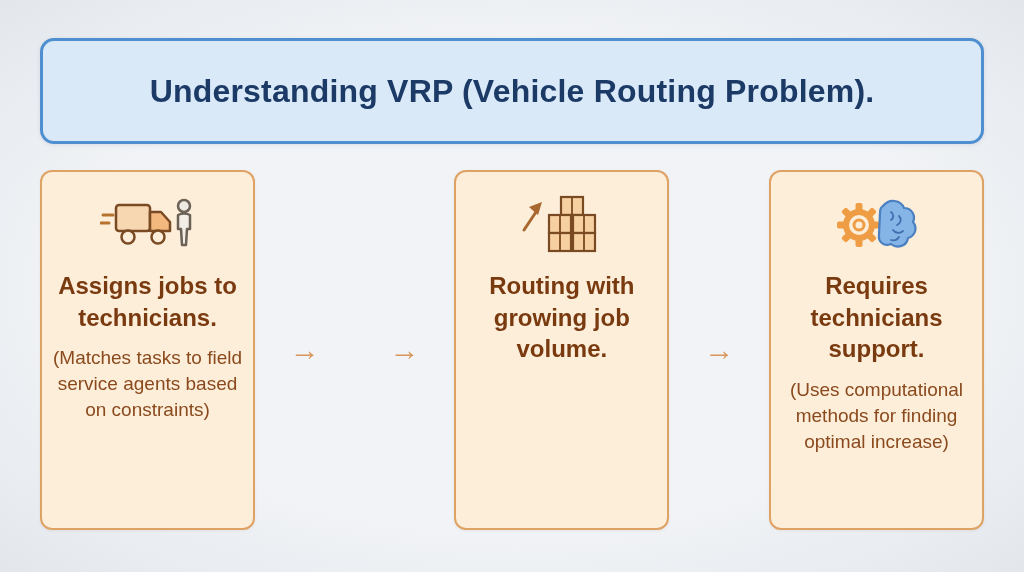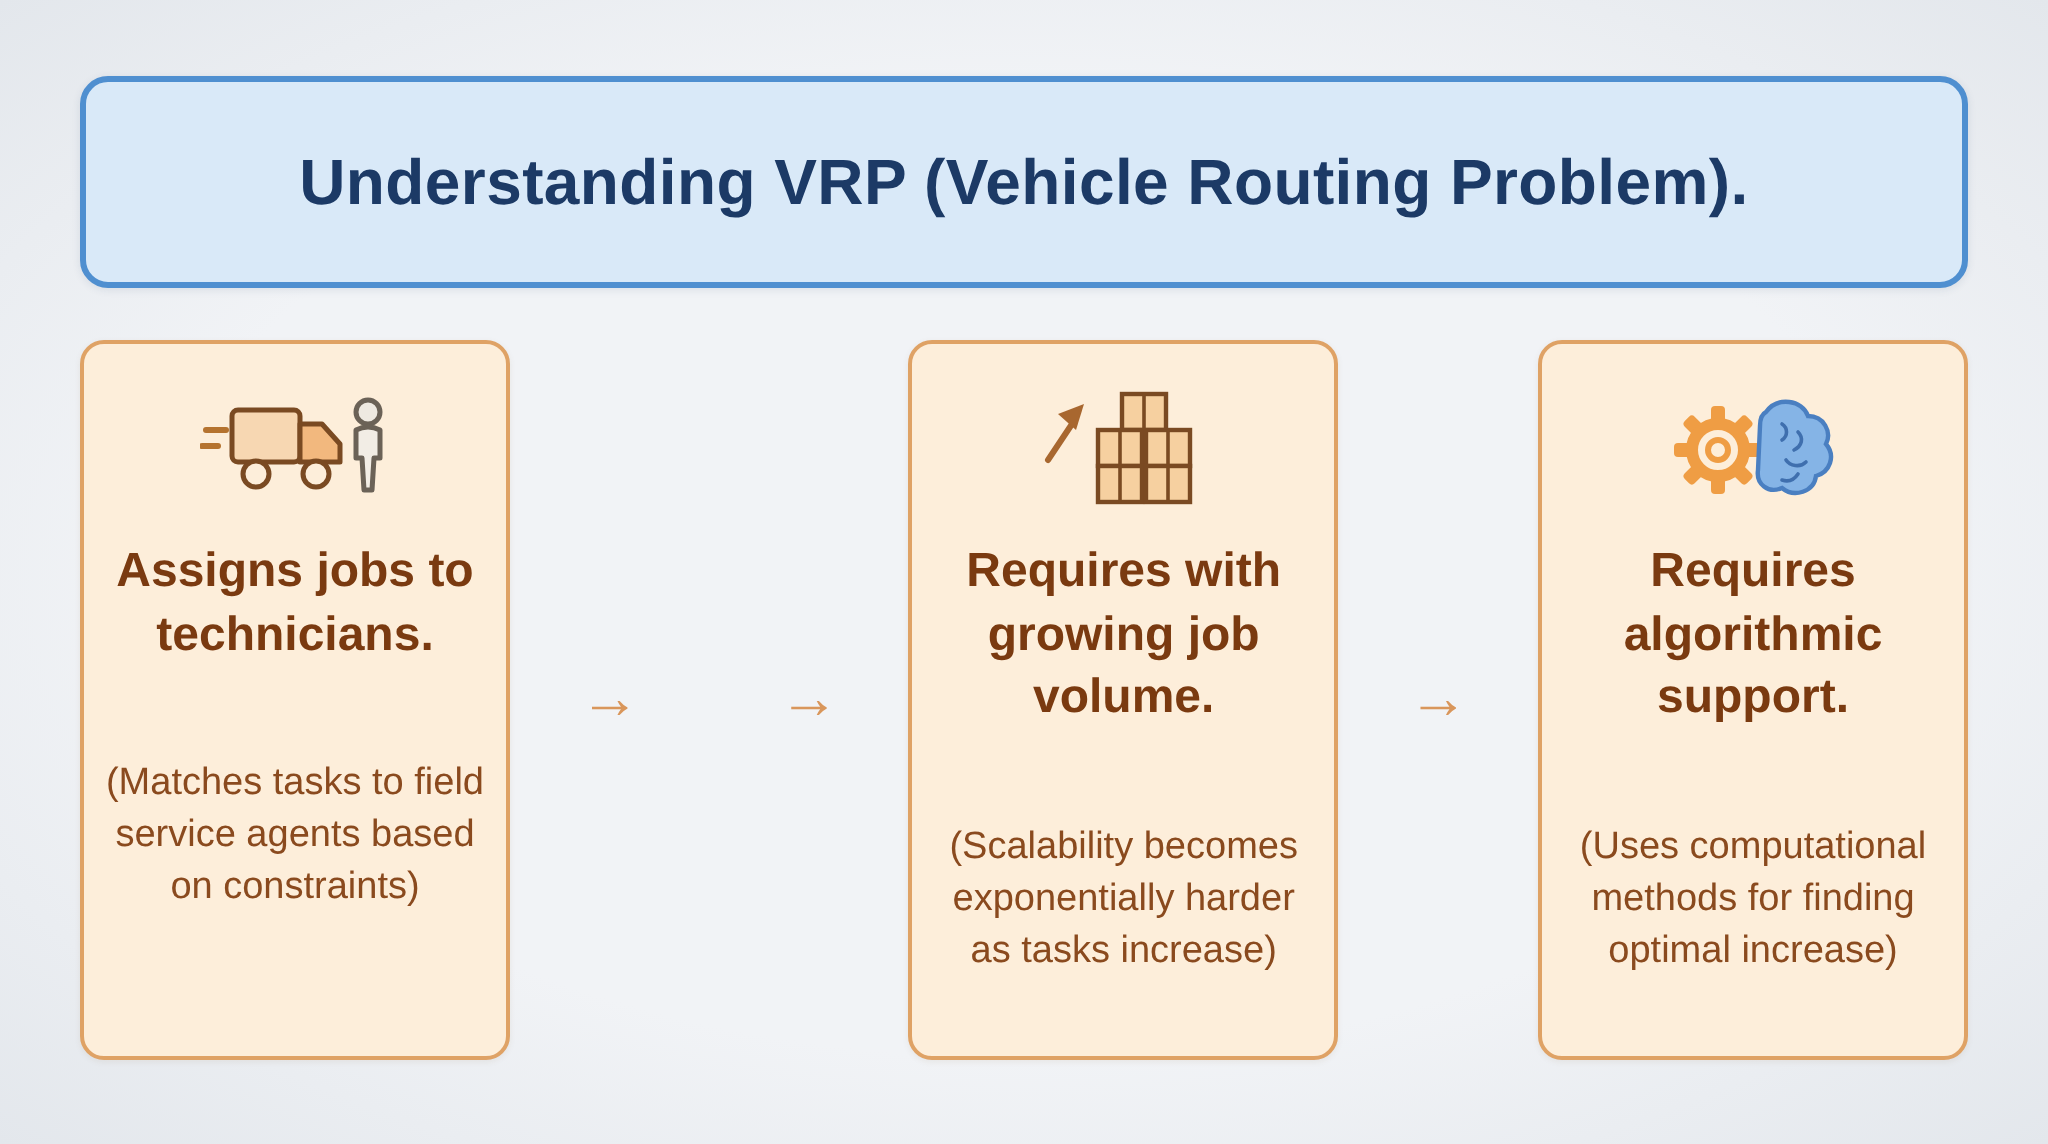--- a/index.html
+++ b/index.html
@@ -57,21 +57,20 @@
     color: #7a3a10;
     line-height: 1.32;
     margin-bottom: 12px;
     max-width: 195px;
   }
   .card-desc {
     font-size: 19px;
     color: #8a4a1e;
     line-height: 1.36;
     max-width: 195px;
-    margin-top: 34px;
   }
 </style>
 </head>
 <body>
 
 <div class="page">
 
   <header class="title-box">
     <h1>Understanding VRP (Vehicle Routing Problem).</h1>
   </header>
@@ -114,22 +113,21 @@
           </g>
           <g stroke="#7a4a22" stroke-width="1.8">
             <line x1="54" y1="3" x2="54" y2="21"></line>
             <line x1="42" y1="21" x2="42" y2="39"></line>
             <line x1="66" y1="21" x2="66" y2="39"></line>
             <line x1="42" y1="39" x2="42" y2="57"></line>
             <line x1="66" y1="39" x2="66" y2="57"></line>
           </g>
         </svg>
       </div>
-      <h2 class="card-heading">Requires with growing job volume.</h2>
-      <p class="card-desc">(Scalability becomes exponentially harder as tasks increase)</p>
+      <h2 class="card-heading">Routing with growing job volume.</h2>
     </section>
 
     <span class="arrow">→</span>
 
     <section class="card">
       <div class="icon-wrap">
         <svg width="92" height="62" viewBox="0 0 92 62">
           <g fill="#ef9d44">
             <g transform="rotate(0 28 31)">
                 <rect x="24.5" y="9" width="7" height="9" rx="2"></rect>
@@ -155,18 +153,18 @@
             <g transform="rotate(315 28 31)">
                 <rect x="24.5" y="9" width="7" height="9" rx="2"></rect>
               </g>
           </g>
           <circle cx="28" cy="31" r="13" fill="#fdeeda" stroke="#ef9d44" stroke-width="6"></circle>
           <circle cx="28" cy="31" r="5" fill="none" stroke="#ef9d44" stroke-width="3"></circle>
           <path d="M52 12 c6 -8 18 -6 21 2 c8 0 12 8 9 14 c5 6 2 14 -5 16 c-1 8 -11 11 -17 6 c-7 3 -13 -2 -12 -9 l1 -22 c0 -4 1 -6 3 -7 z" fill="#85b4e6" stroke="#4a7fc1" stroke-width="2.2"></path>
           <path d="M60 18 c3 2 3 6 0 8 m8 -4 c3 3 2 7 -2 9 m6 6 c-3 3 -8 2 -10 -1 m-2 10 c3 1 6 0 8 -3" fill="none" stroke="#3f6fae" stroke-width="1.8" stroke-linecap="round"></path>
         </svg>
       </div>
-      <h2 class="card-heading">Requires algorithmic support.</h2>
+      <h2 class="card-heading">Requires technicians support.</h2>
       <p class="card-desc">(Uses computational methods for finding optimal increase)</p>
     </section>
 
   </main>
 </div>
 
 </body></html>

